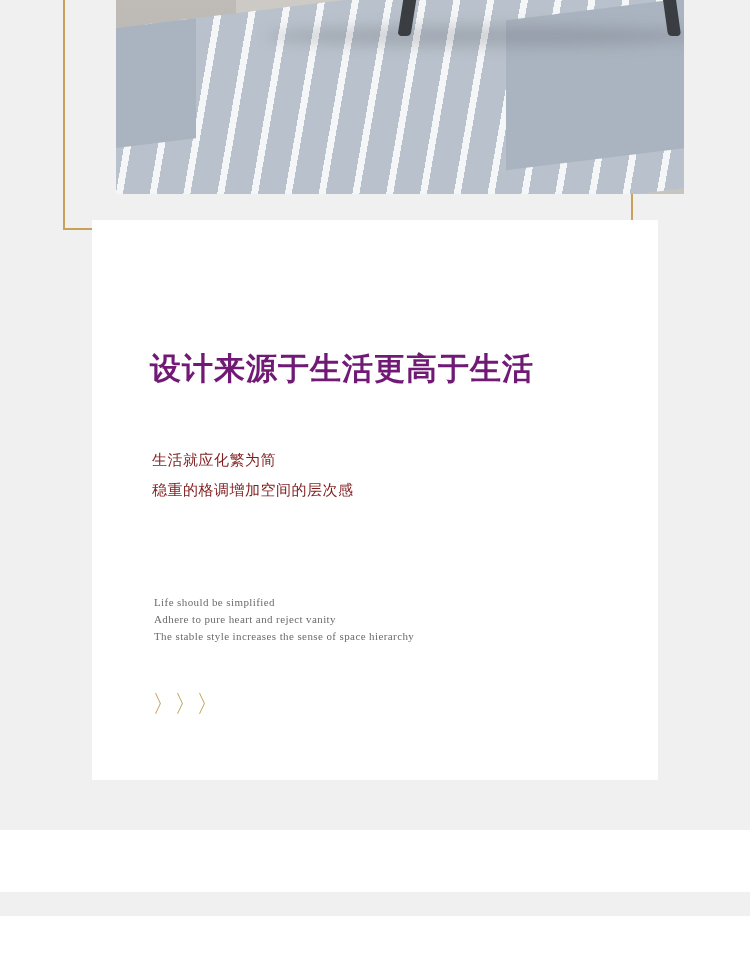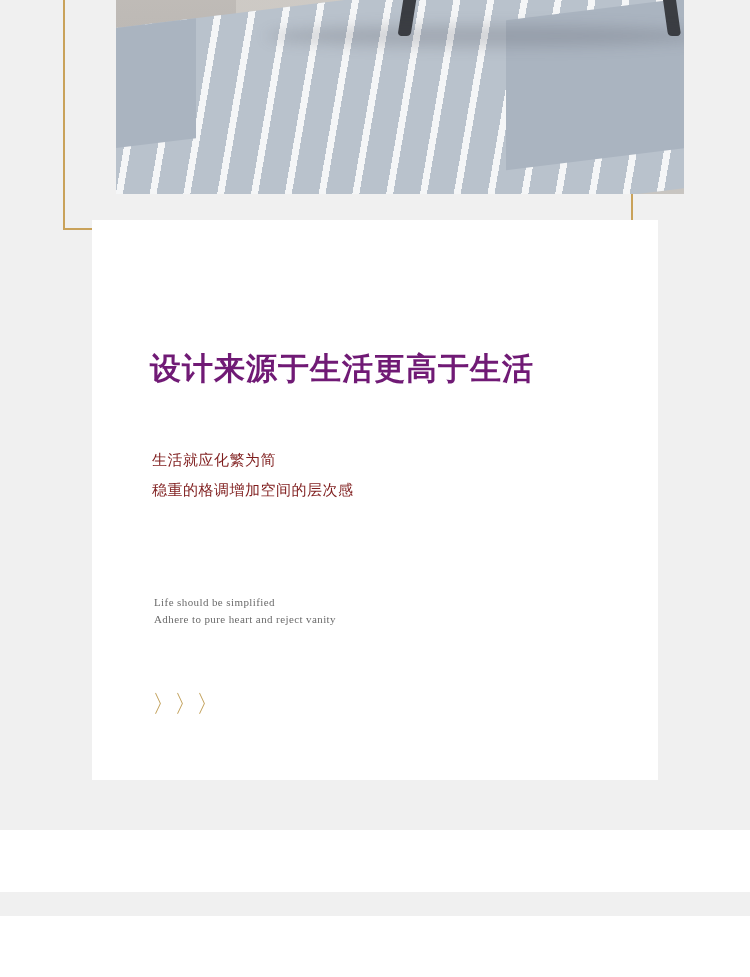--- a/index.html
+++ b/index.html
@@ -204,20 +204,21 @@
     <div class="card-title">设计来源于生活更高于生活</div>
 
     <div class="cn-lines">
       <div>生活就应化繁为简</div>
       <div>稳重的格调增加空间的层次感</div>
     </div>
 
     <div class="en-lines">
       <div>Life should be simplified</div>
       <div>Adhere to pure heart and reject vanity</div>
+      <div>The stable style increases the sense of space hierarchy</div>
     </div>
 
     <div class="chevrons">〉〉〉</div>
   </div>
 
   <div class="band band-a"></div>
   <div class="band band-b"></div>
 
 </div>
 

